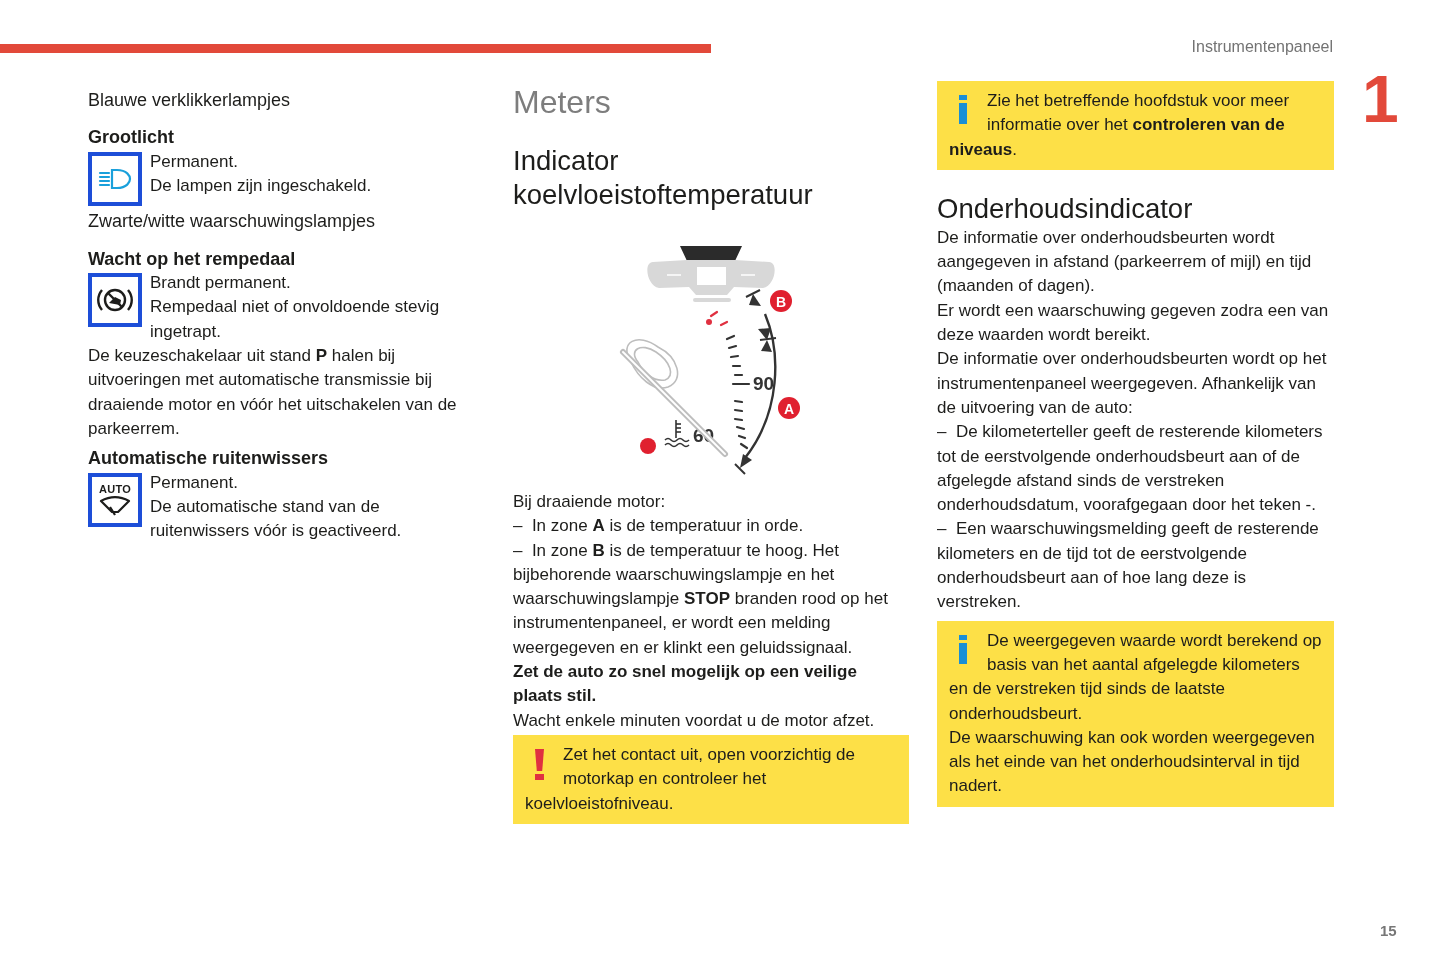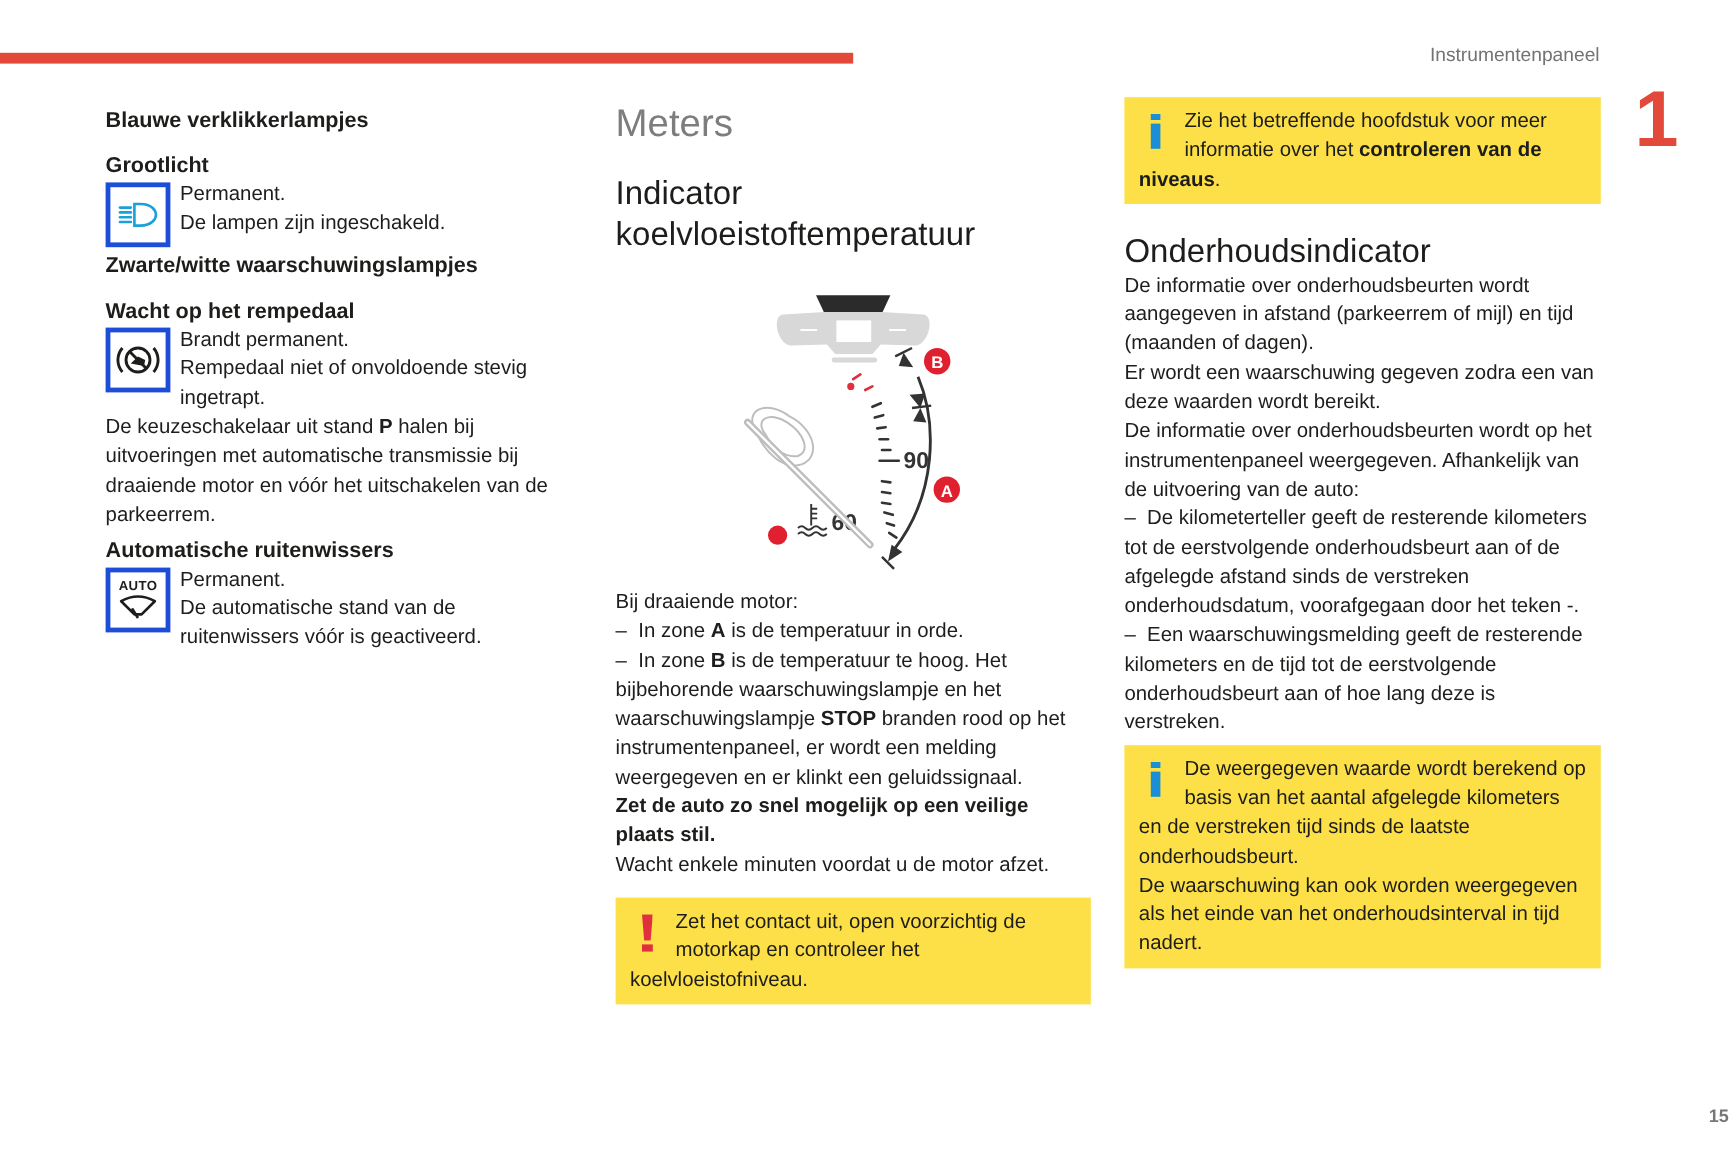--- a/index.html
+++ b/index.html
@@ -4,28 +4,28 @@
 <style>
   html, body { margin: 0; padding: 0; }
   body {
     width: 1445px; height: 964px; position: relative; overflow: hidden;
     background: #ffffff; color: #1d1d1b;
     font-family: "Liberation Sans", sans-serif;
   }
   .top-bar { position: absolute; left: 0; top: 44px; width: 711px; height: 9px; background: #e2493a; }
   .running-header { position: absolute; right: 112px; top: 38px; font-size: 16px; color: #737373; }
   .chapter-num { position: absolute; left: 1362px; top: 66px; font-size: 66px; font-weight: bold; color: #e2493a; line-height: 1; }
-  .page-num { position: absolute; left: 1380px; top: 922px; font-size: 15px; font-weight: bold; color: #777; margin-left: 44px; }
+  .page-num { position: absolute; left: 1380px; top: 922px; font-size: 15px; font-weight: bold; color: #777; }
 
   .col { position: absolute; font-size: 17px; line-height: 24.3px; }
   .col1 { left: 88px; top: 88px; width: 395px; }
   .col2 { left: 513px; top: 82px; width: 396px; }
   .col3 { left: 937px; top: 81px; width: 397px; }
 
-  .h-small { font-weight: bold; font-size: 18px; margin: 0; }
+  .h-small { font-weight: normal; font-size: 18px; margin: 0; }
   .sec-title { font-weight: bold; font-size: 18px; margin: 0; }
   .p { margin: 0; }
   .b { font-weight: bold; }
 
   .icon-box {
     float: left; width: 46px; height: 46px; border: 4px solid #1d4ed8;
     margin: 2px 8px 0 0; display: flex; align-items: center; justify-content: center;
     background: #fff;
   }
   .icon-box svg { display: block; }
@@ -185,21 +185,21 @@
       <circle cx="135" cy="234" r="8" fill="#e0202f"></circle>
     </svg>
   </div>
 
   <p class="p" style="margin-top:-2px">Bij draaiende motor:</p>
   <p class="p"><span style="white-space:pre">–  In zone </span><span class="b">A</span><span> is de temperatuur in orde.</span></p>
   <p class="p"><span style="white-space:pre">–  In zone </span><span class="b">B</span><span> is de temperatuur te hoog. Het bijbehorende waarschuwingslampje en het waarschuwingslampje </span><span class="b">STOP</span><span> branden rood op het instrumentenpaneel, er wordt een melding weergegeven en er klinkt een geluidssignaal.</span></p>
   <p class="p b">Zet de auto zo snel mogelijk op een veilige plaats stil.</p>
   <p class="p">Wacht enkele minuten voordat u de motor afzet.</p>
 
-  <div class="note-box" style="margin-top:15px">
+  <div class="note-box" style="margin-top:2px">
     <div class="note-icon">
       <div class="warn-mark">
           <div class="bar"></div>
           <div class="dot"></div>
         </div>
     </div>
     <span>Zet het contact uit, open voorzichtig de motorkap en controleer het koelvloeistofniveau.</span>
   </div>
 </div>
 

